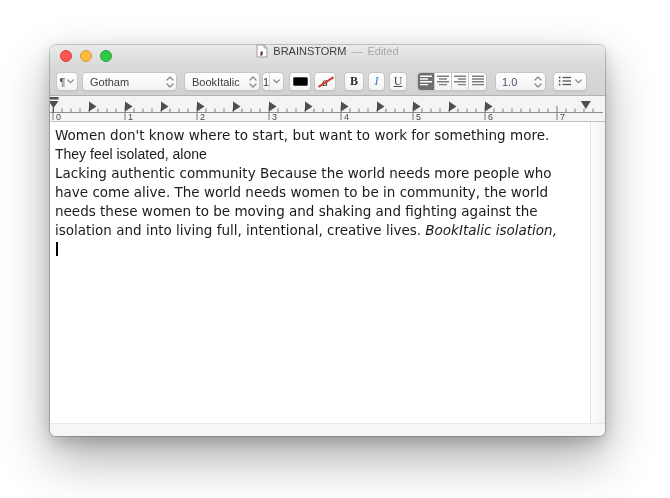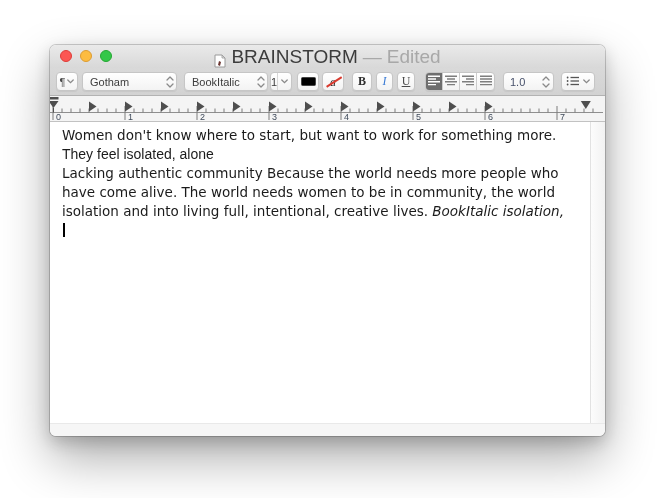--- a/index.html
+++ b/index.html
@@ -20,22 +20,22 @@
     background:linear-gradient(#eaeaea,#d8d8d8);
     border-radius:6px 6px 0 0;
   }
   .lights { position:absolute; left:10px; top:5px; display:flex; gap:8px; }
   .light { width:12px; height:12px; border-radius:50%; display:inline-block; }
   .light.red   { background:#fc5753; border:1px solid #de3d38; }
   .light.yellow{ background:#fdbc40; border:1px solid #dc9c33; }
   .light.green { background:#33c748; border:1px solid #24a732; }
   .titlewrap {
     position:absolute; left:0; right:0; top:0; height:23px;
-    display:flex; align-items:flex-end; justify-content:center; gap:5px;
-    font-size:19px; color:#3c3c3c; white-space:nowrap;
+    display:flex; align-items:flex-start; justify-content:center; gap:5px;
+    font-size:11px; color:#3c3c3c; white-space:nowrap;
   }
   .tstatus { color:#a8a8a8; }
   .tsep { color:#a8a8a8; }
   .docicon { display:inline-flex; margin-top:-1px; }
 
   
   .toolbar {
     height:28px; flex:0 0 28px;
     background:linear-gradient(#d9d9d9,#d2d2d2);
     border-bottom:1px solid #b2b2b2;
@@ -49,21 +49,21 @@
     font-size:11px; color:#3c3c3c;
   }
   .tbtn { justify-content:center; }
   .combo { justify-content:space-between; padding:0 2px 0 7px; }
   .combo .cv { overflow:hidden; white-space:nowrap; }
   .stepper, .chev { flex:0 0 auto; display:inline-flex; }
 
   .b-para { width:22px; gap:2px; }
   .b-para .pilcrow { font-size:11px; color:#4a4a4a; }
   .c-font { width:95px; margin-left:4px; }
-  .c-face { width:84px; margin-left:7px; }
+  .c-face { width:76px; margin-left:7px; }
   .c-size { width:22px; margin-left:2px; padding:0; }
   .c-size .cv { flex:1; text-align:center; }
   .c-size .vdiv { width:1px; height:17px; background:#d6d6d6; }
   .c-size .chevbox { width:13px; display:flex; justify-content:center; }
 
   .well { width:22px; justify-content:center; margin-left:5px; padding:0; }
   .well + .well { margin-left:3px; }
   .swatch { width:15px; height:9px; background:#000; border:1px solid #444; border-radius:1.5px; }
   .strikea { position:relative; font-family:"Liberation Serif", serif; font-style:italic; font-size:12px; color:#2f2f2f; line-height:1; }
   .strikea::after {
@@ -84,21 +84,21 @@
   .c-spc { width:51px; margin-left:8px; padding:0 3px 0 6px; color:#46506a; }
   .b-list { width:34px; margin-left:7px; gap:3px; }
 
   
   .ruler { height:26px; flex:0 0 26px; background:#f4f4f4; border-bottom:1px solid #c2c2c2; position:relative; overflow:hidden; }
   .ruler svg { display:block; }
 
   
   .content { flex:1 1 auto; display:flex; background:#ffffff; overflow:hidden; }
   .textpane {
-    width:540px; flex:0 0 540px; padding:4px 0 0 12px; overflow:hidden;
+    width:540px; flex:0 0 540px; padding:4px 0 0 5px; overflow:hidden;
     font-family:"DejaVu Sans", sans-serif; font-size:13.5px; line-height:19px; color:#1b1b1b;
   }
   .line { white-space:nowrap; }
   .run-alt { font-family:"Liberation Sans", sans-serif; font-size:14px; }
   .run-i { font-style:italic; }
   .caret { display:inline-block; width:1.5px; height:14px; background:#000; margin-left:1px; vertical-align:-2px; }
   .rightstrip { flex:1 1 auto; background:linear-gradient(to right,#fcfcfc,#f2f2f2); border-left:1px solid #e2e2e2; }
 
   .bottomstrip { height:13px; flex:0 0 13px; background:#f6f6f6; border-top:1px solid #e9e9e9; border-radius:0 0 6px 6px; }
 </style>
@@ -351,20 +351,21 @@
           <polygon points="530.8000000000001,5 540.8000000000001,5 535.8000000000001,13" fill="#4e4e4e"></polygon>
         </svg>
       </div>
 
     <div class="content">
       <div class="textpane" id="doc">
           <div class="line"><span class="run-r">Women don't know where to start, but want to work for something more.</span></div>
           <div class="line"><span class="run-alt">They feel isolated, alone</span></div>
           <div class="line"><span class="run-r">Lacking authentic community Because the world needs more people who</span></div>
           <div class="line"><span class="run-r">have come alive. The world needs women to be in community, the world</span></div>
+          <div class="line"><span class="run-r">needs these women to be moving and shaking and fighting against the</span></div>
           <div class="line"><span class="run-r">isolation and into living full, intentional, creative lives. </span><span class="run-i">BookItalic isolation,</span></div>
           <div class="line"><span class="caret"></span></div>
         </div>
       <div class="rightstrip"></div>
     </div>
 
     <div class="bottomstrip"></div>
   </div>
 </div>
 

